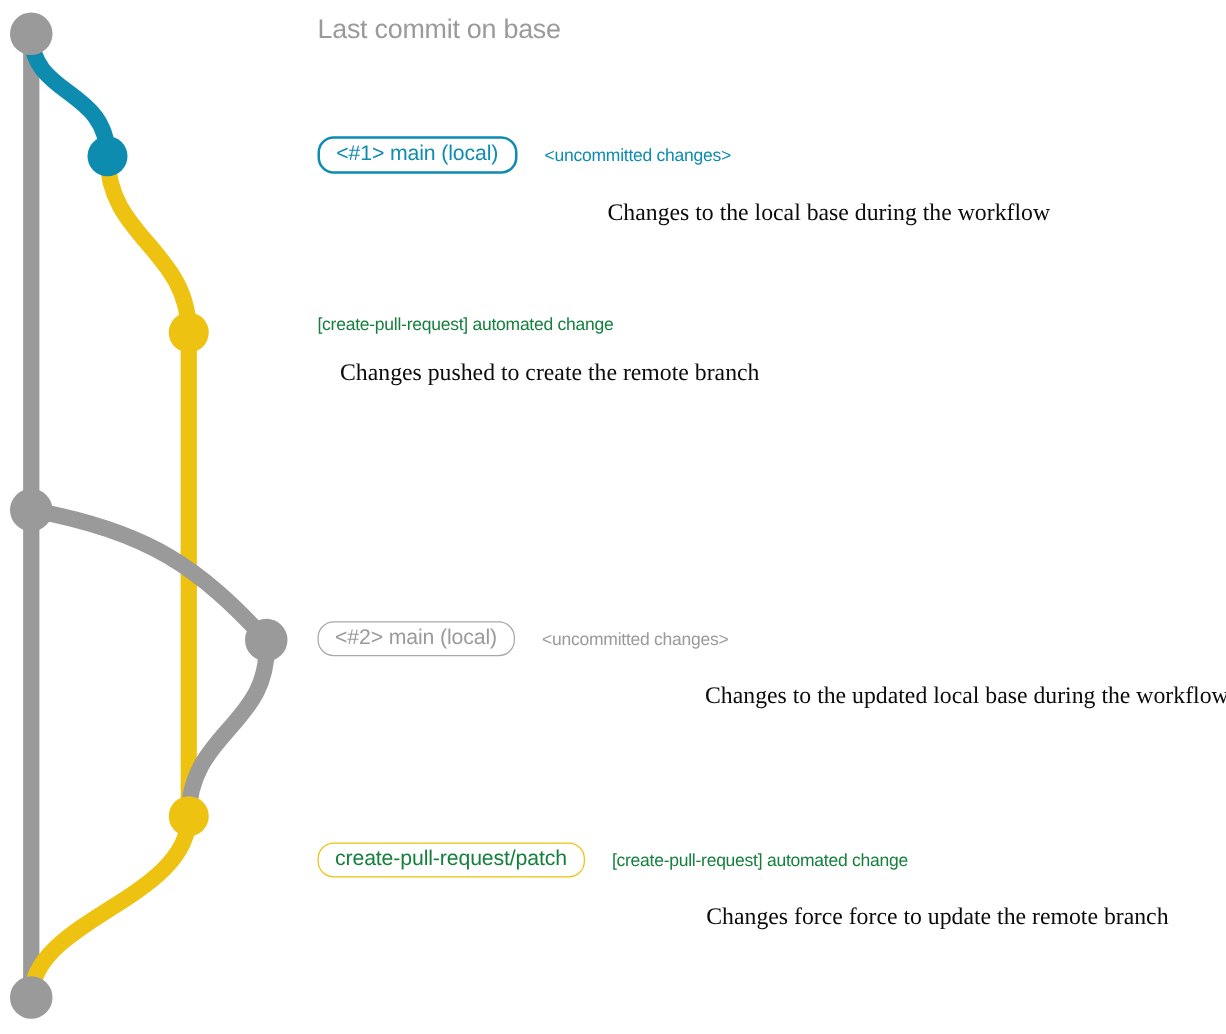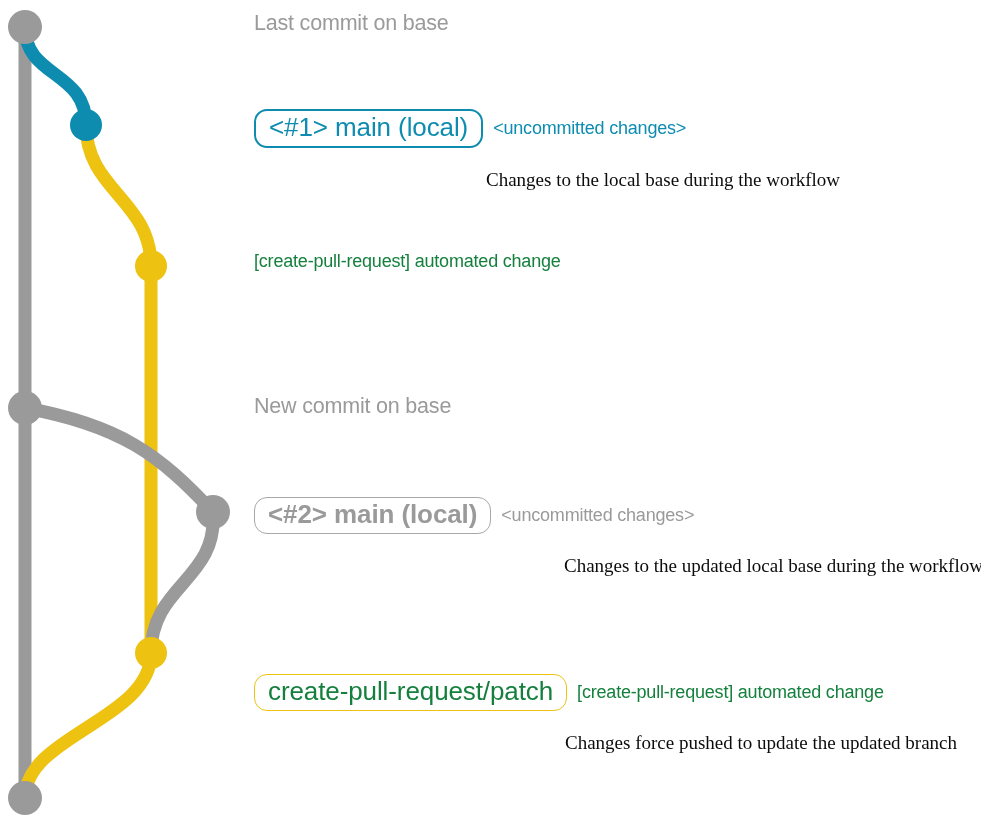--- a/index.html
+++ b/index.html
@@ -44,30 +44,30 @@
     align-items: center;
     white-space: nowrap;
   }
 
   .ref-chip {
     display: inline-block;
     border-radius: 13px;
     border-width: 2px;
     border-style: solid;
     padding: 3px 13px 5px 13px;
-    font-size: 26px;
+    font-size: 17px;
     line-height: 1.05;
     letter-spacing: -0.1px;
     background: #ffffff;
-    margin-right: 10px;
+    margin-right: 22px;
   }
   .ref-chip.thin { border-width: 1.5px; }
 
   .headline-text {
-    font-size: 18px;
+    font-size: 14px;
     line-height: 1.05;
     letter-spacing: -0.2px;
     white-space: nowrap;
   }
 
   .plain-headline {
     font-size: 21.5px;
     letter-spacing: -0.2px;
     color: #9a9a9a;
     white-space: nowrap;
@@ -83,21 +83,21 @@
   .subject.indent-a { margin-left: 18px; }
   .subject.indent-b { margin-left: 232px; }
   .subject.indent-c { margin-left: 310px; }
   .subject.indent-d { margin-left: 311px; }
 
   .c-teal   { color: #0d8cb0; }
   .c-yellow { color: #15803d; }
   .c-gray   { color: #9a9a9a; }
   .b-teal   { border-color: #0d8cb0; }
   .b-yellow { border-color: #edc211; }
-  .b-gray   { border-color: #a8a8a8; font-weight: bold; }
+  .b-gray   { border-color: #a8a8a8; }
 </style>
 </head>
 <body>
 
 <svg id="graph-svg" viewBox="0 0 981 827">
 
   <path class="edge" d="M 25,27 L 25,408" stroke="#9a9a9a" stroke-width="13"></path>
 
   <path class="edge" d="M 25,408 L 25,798" stroke="#9a9a9a" stroke-width="13"></path>
 
@@ -135,42 +135,38 @@
       <span class="ref-chip b-teal c-teal">&lt;#1&gt; main (local)</span>
       <span class="headline-text c-teal">&lt;uncommitted changes&gt;</span>
     </div>
     <div class="subject indent-b">Changes to the local base during the workflow</div>
   </div>
 
   <div class="commit-row" style="top:252px;">
     <div class="headline-line">
       <span class="headline-text c-yellow">[create-pull-request] automated change</span>
     </div>
+    <div class="subject indent-a">Changes pushed to create the remote branch</div>
   </div>
 
-  <div class="commit-row" style="top:394px;">
-    <div class="headline-line">
-      <span class="plain-headline">New commit on base</span>
-    </div>
-  </div>
 
   <div class="commit-row" style="top:497px;">
     <div class="headline-line">
       <span class="ref-chip thin b-gray c-gray">&lt;#2&gt; main (local)</span>
       <span class="headline-text c-gray">&lt;uncommitted changes&gt;</span>
     </div>
     <div class="subject indent-c">Changes to the updated local base during the workflow</div>
   </div>
 
   <div class="commit-row" style="top:674px;">
     <div class="headline-line">
       <span class="ref-chip thin b-yellow c-yellow">create-pull-request/patch</span>
       <span class="headline-text c-yellow">[create-pull-request] automated change</span>
     </div>
-    <div class="subject indent-d">Changes force pushed to update the updated branch</div>
+    <div class="subject indent-d">Changes force force to update the remote branch</div>
   </div>
 
   <div class="commit-row" style="top:827px;">
     <div class="headline-line">
       <span class="ref-chip thin b-gray c-gray">main</span>
     </div>
   </div>
 
 </div>
 

